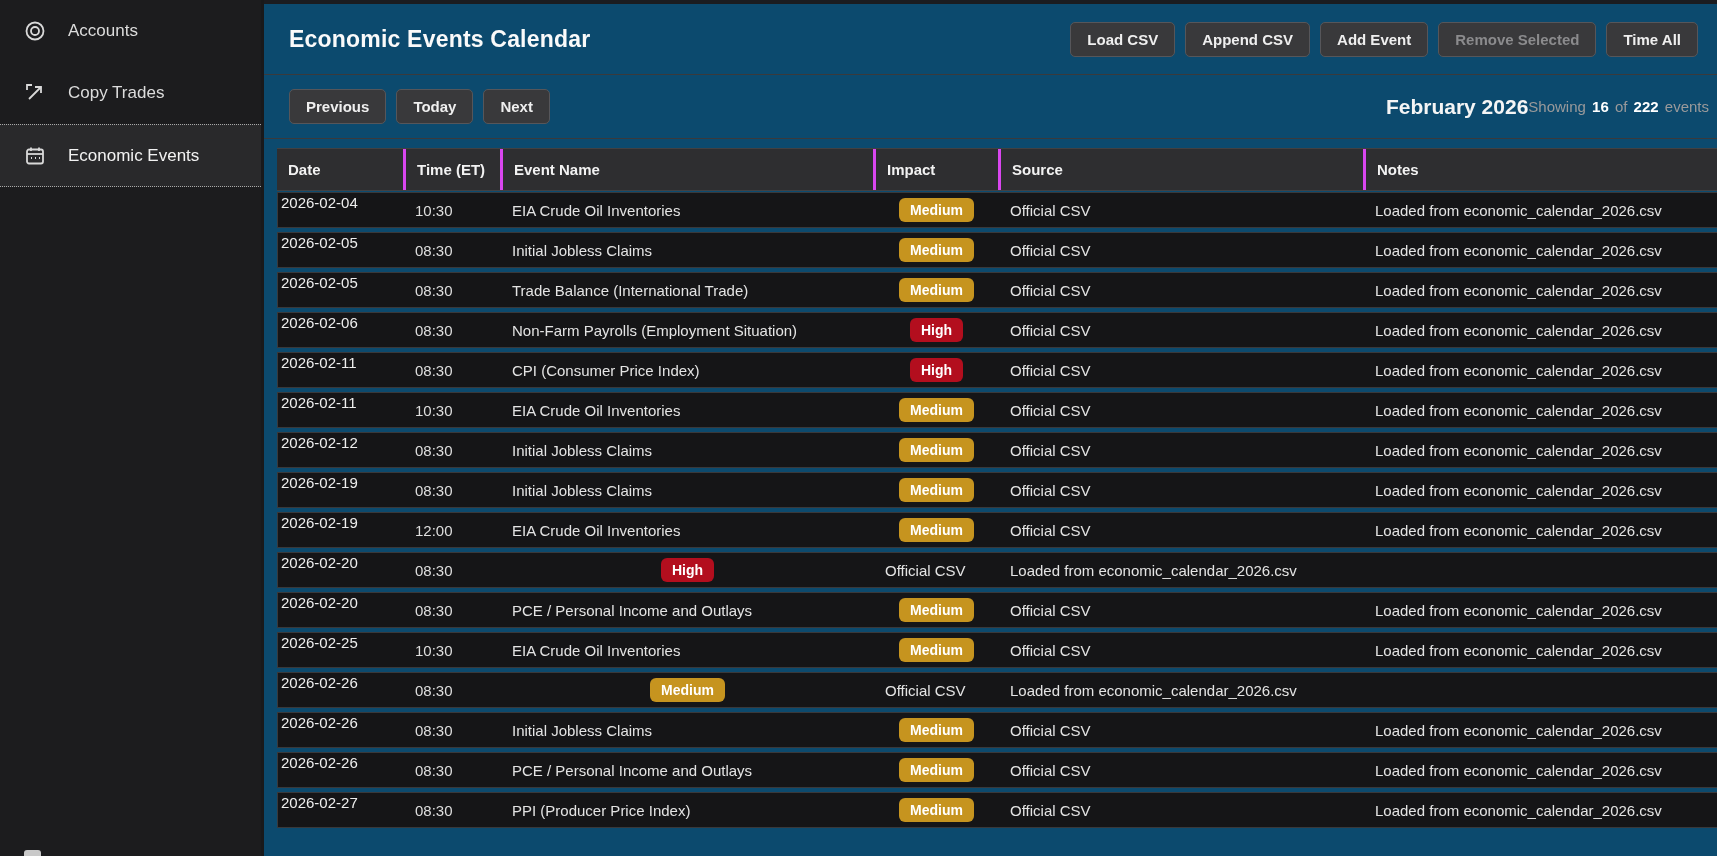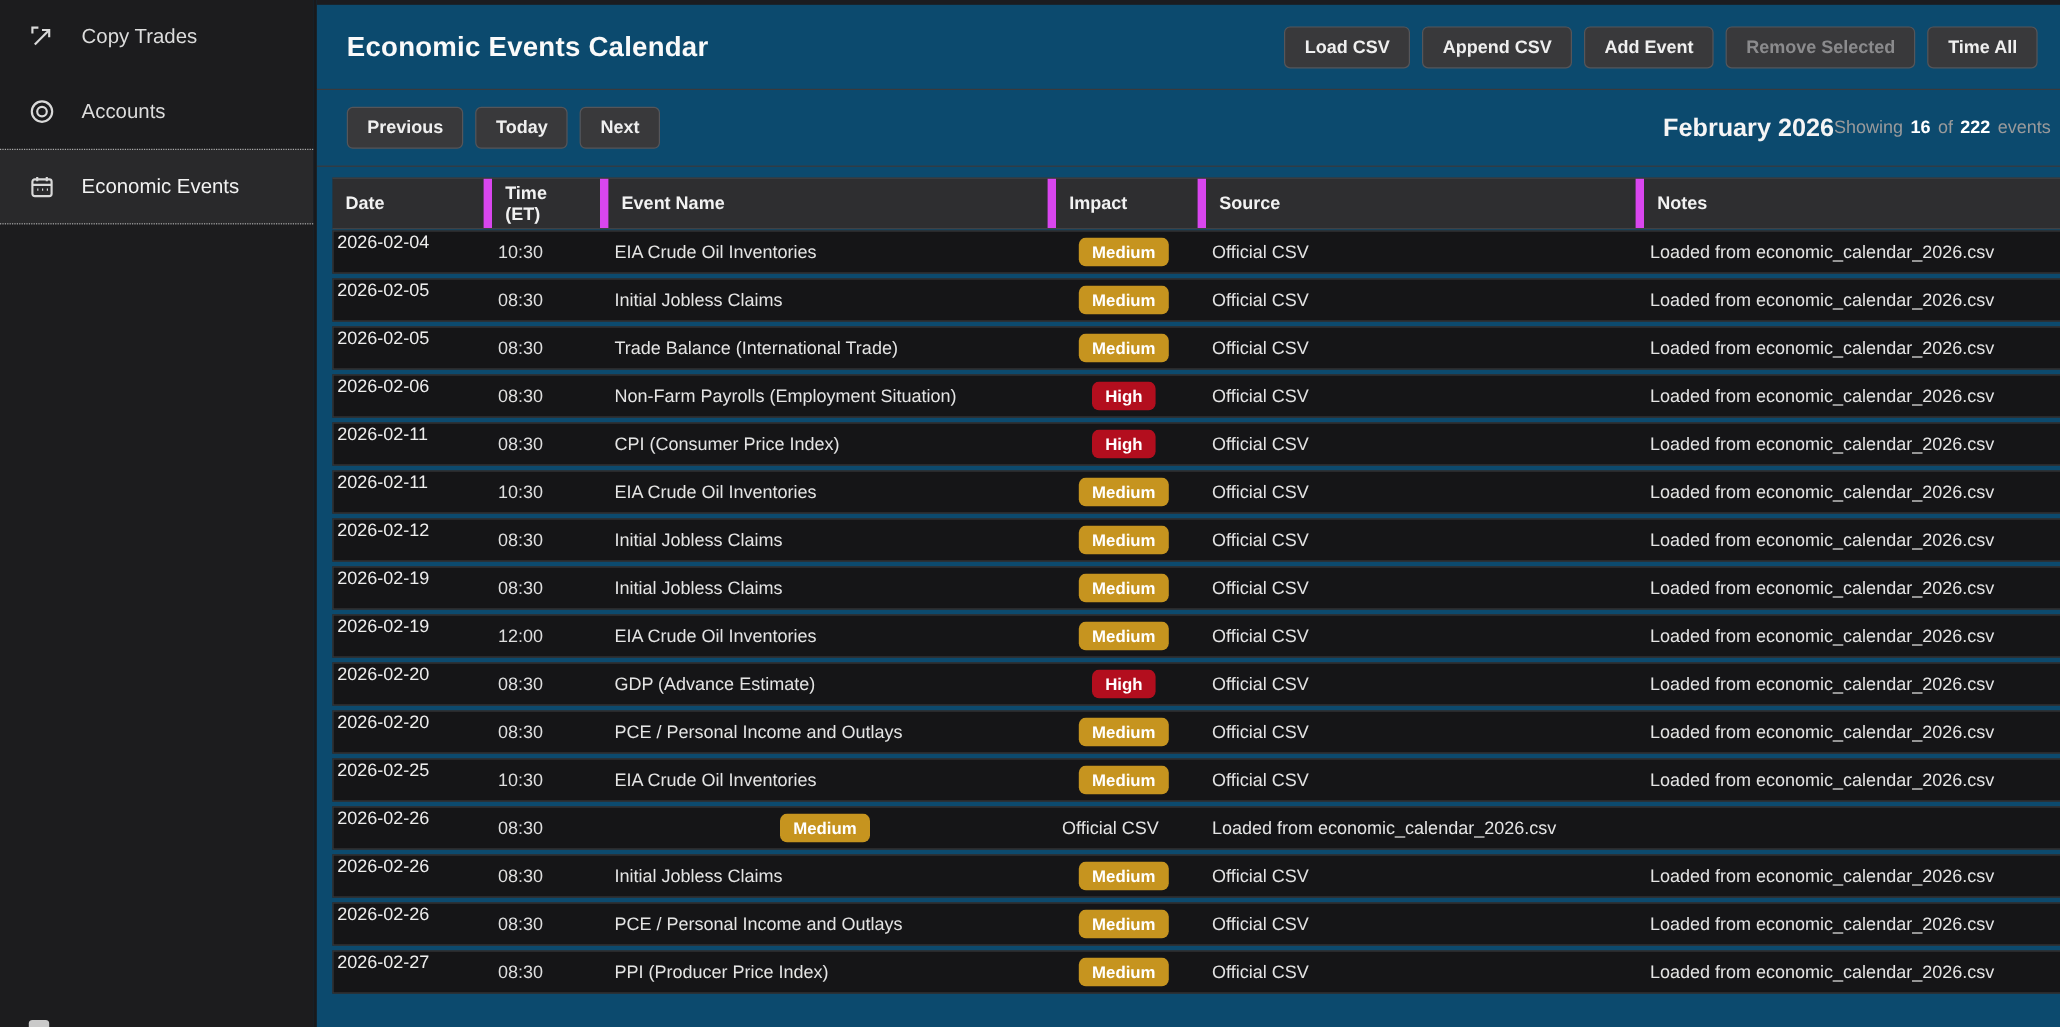--- a/index.html
+++ b/index.html
@@ -45,56 +45,56 @@
 
   
   .table-wrap { padding:9px 0 0 13px; }
   .etable { width:1900px; }
   .thead, .row { display:grid;
      grid-template-columns:126px 97px 373px 125px 365px 1fr; }
   .thead { background:#2e2e30; border-top:1px solid #414143;
            border-bottom:1px solid #414143; height:43px; align-items:center; }
   .thead > div { padding:0 11px; font-size:15px; font-weight:bold; color:#f2f2f2;
                  height:100%; display:flex; align-items:center;
-                 border-left:7px solid #d946ef; }
+                 border-left:3px solid #d946ef; }
   .thead > div:first-child { border-left:none; }
   .tbody { display:flex; flex-direction:column; gap:4px; margin-top:1px; }
   .row { background:#151517; border:1px solid #39393b; height:36px;
          align-items:center; cursor:default; }
   .cell { font-size:15px; color:#e4e4e4; padding:0 11px; white-space:nowrap;
           overflow:hidden; }
   .c-date { align-self:start; padding:1px 0 0 3px; color:#eeeeee; }
   .c-time { color:#dedede; }
   .c-impact { display:flex; justify-content:center; padding:0; }
   .badge { display:inline-block; border-radius:6px; padding:4px 11px;
            font-size:14px; font-weight:bold; color:#ffffff; cursor:pointer; }
 </style>
 </head>
 <body>
 
 <nav class="sidebar">
   <div id="sidebar-items">
       <div class="side-item">
         <span class="side-icon">
           <svg width="22" height="22" viewBox="0 0 22 22">
+            <circle cx="11" cy="11" r="8.5"></circle>
+            <circle cx="11" cy="11" r="4"></circle>
+          </svg>
+        </span>
+        <span>Accounts</span>
+      </div>
+      <div class="side-item">
+        <span class="side-icon">
+          <svg width="22" height="22" viewBox="0 0 22 22">
             <path d="M8 3 H3 V8"></path>
             <path d="M5 17 L17 5"></path>
             <path d="M11 5 H17 V11"></path>
           </svg>
         </span>
         <span>Copy Trades</span>
-      </div>
-      <div class="side-item">
-        <span class="side-icon">
-          <svg width="22" height="22" viewBox="0 0 22 22">
-            <circle cx="11" cy="11" r="8.5"></circle>
-            <circle cx="11" cy="11" r="4"></circle>
-          </svg>
-        </span>
-        <span>Accounts</span>
       </div>
       <div class="side-item selected">
         <span class="side-icon">
           <svg width="22" height="22" viewBox="0 0 22 22">
             <rect x="3" y="4.5" width="16" height="14" rx="2"></rect>
             <path d="M3 9 H19"></path>
             <path d="M7 2.5 V6"></path>
             <path d="M15 2.5 V6"></path>
             <path d="M7 13 H8"></path>
             <path d="M11 13 H12"></path>
@@ -234,21 +234,20 @@
             <div class="cell c-event">EIA Crude Oil Inventories</div>
             <div class="cell c-impact">
               <span class="badge" style="background: rgb(198, 148, 31);">Medium</span>
             </div>
             <div class="cell c-source">Official CSV</div>
             <div class="cell c-notes">Loaded from economic_calendar_2026.csv</div>
           </div>
           <div class="row">
             <div class="cell c-date">2026-02-20</div>
             <div class="cell c-time">08:30</div>
-            <div class="cell c-event">GDP (Advance Estimate)</div>
             <div class="cell c-impact">
               <span class="badge" style="background: rgb(179, 14, 30);">High</span>
             </div>
             <div class="cell c-source">Official CSV</div>
             <div class="cell c-notes">Loaded from economic_calendar_2026.csv</div>
           </div>
           <div class="row">
             <div class="cell c-date">2026-02-20</div>
             <div class="cell c-time">08:30</div>
             <div class="cell c-event">PCE / Personal Income and Outlays</div>

